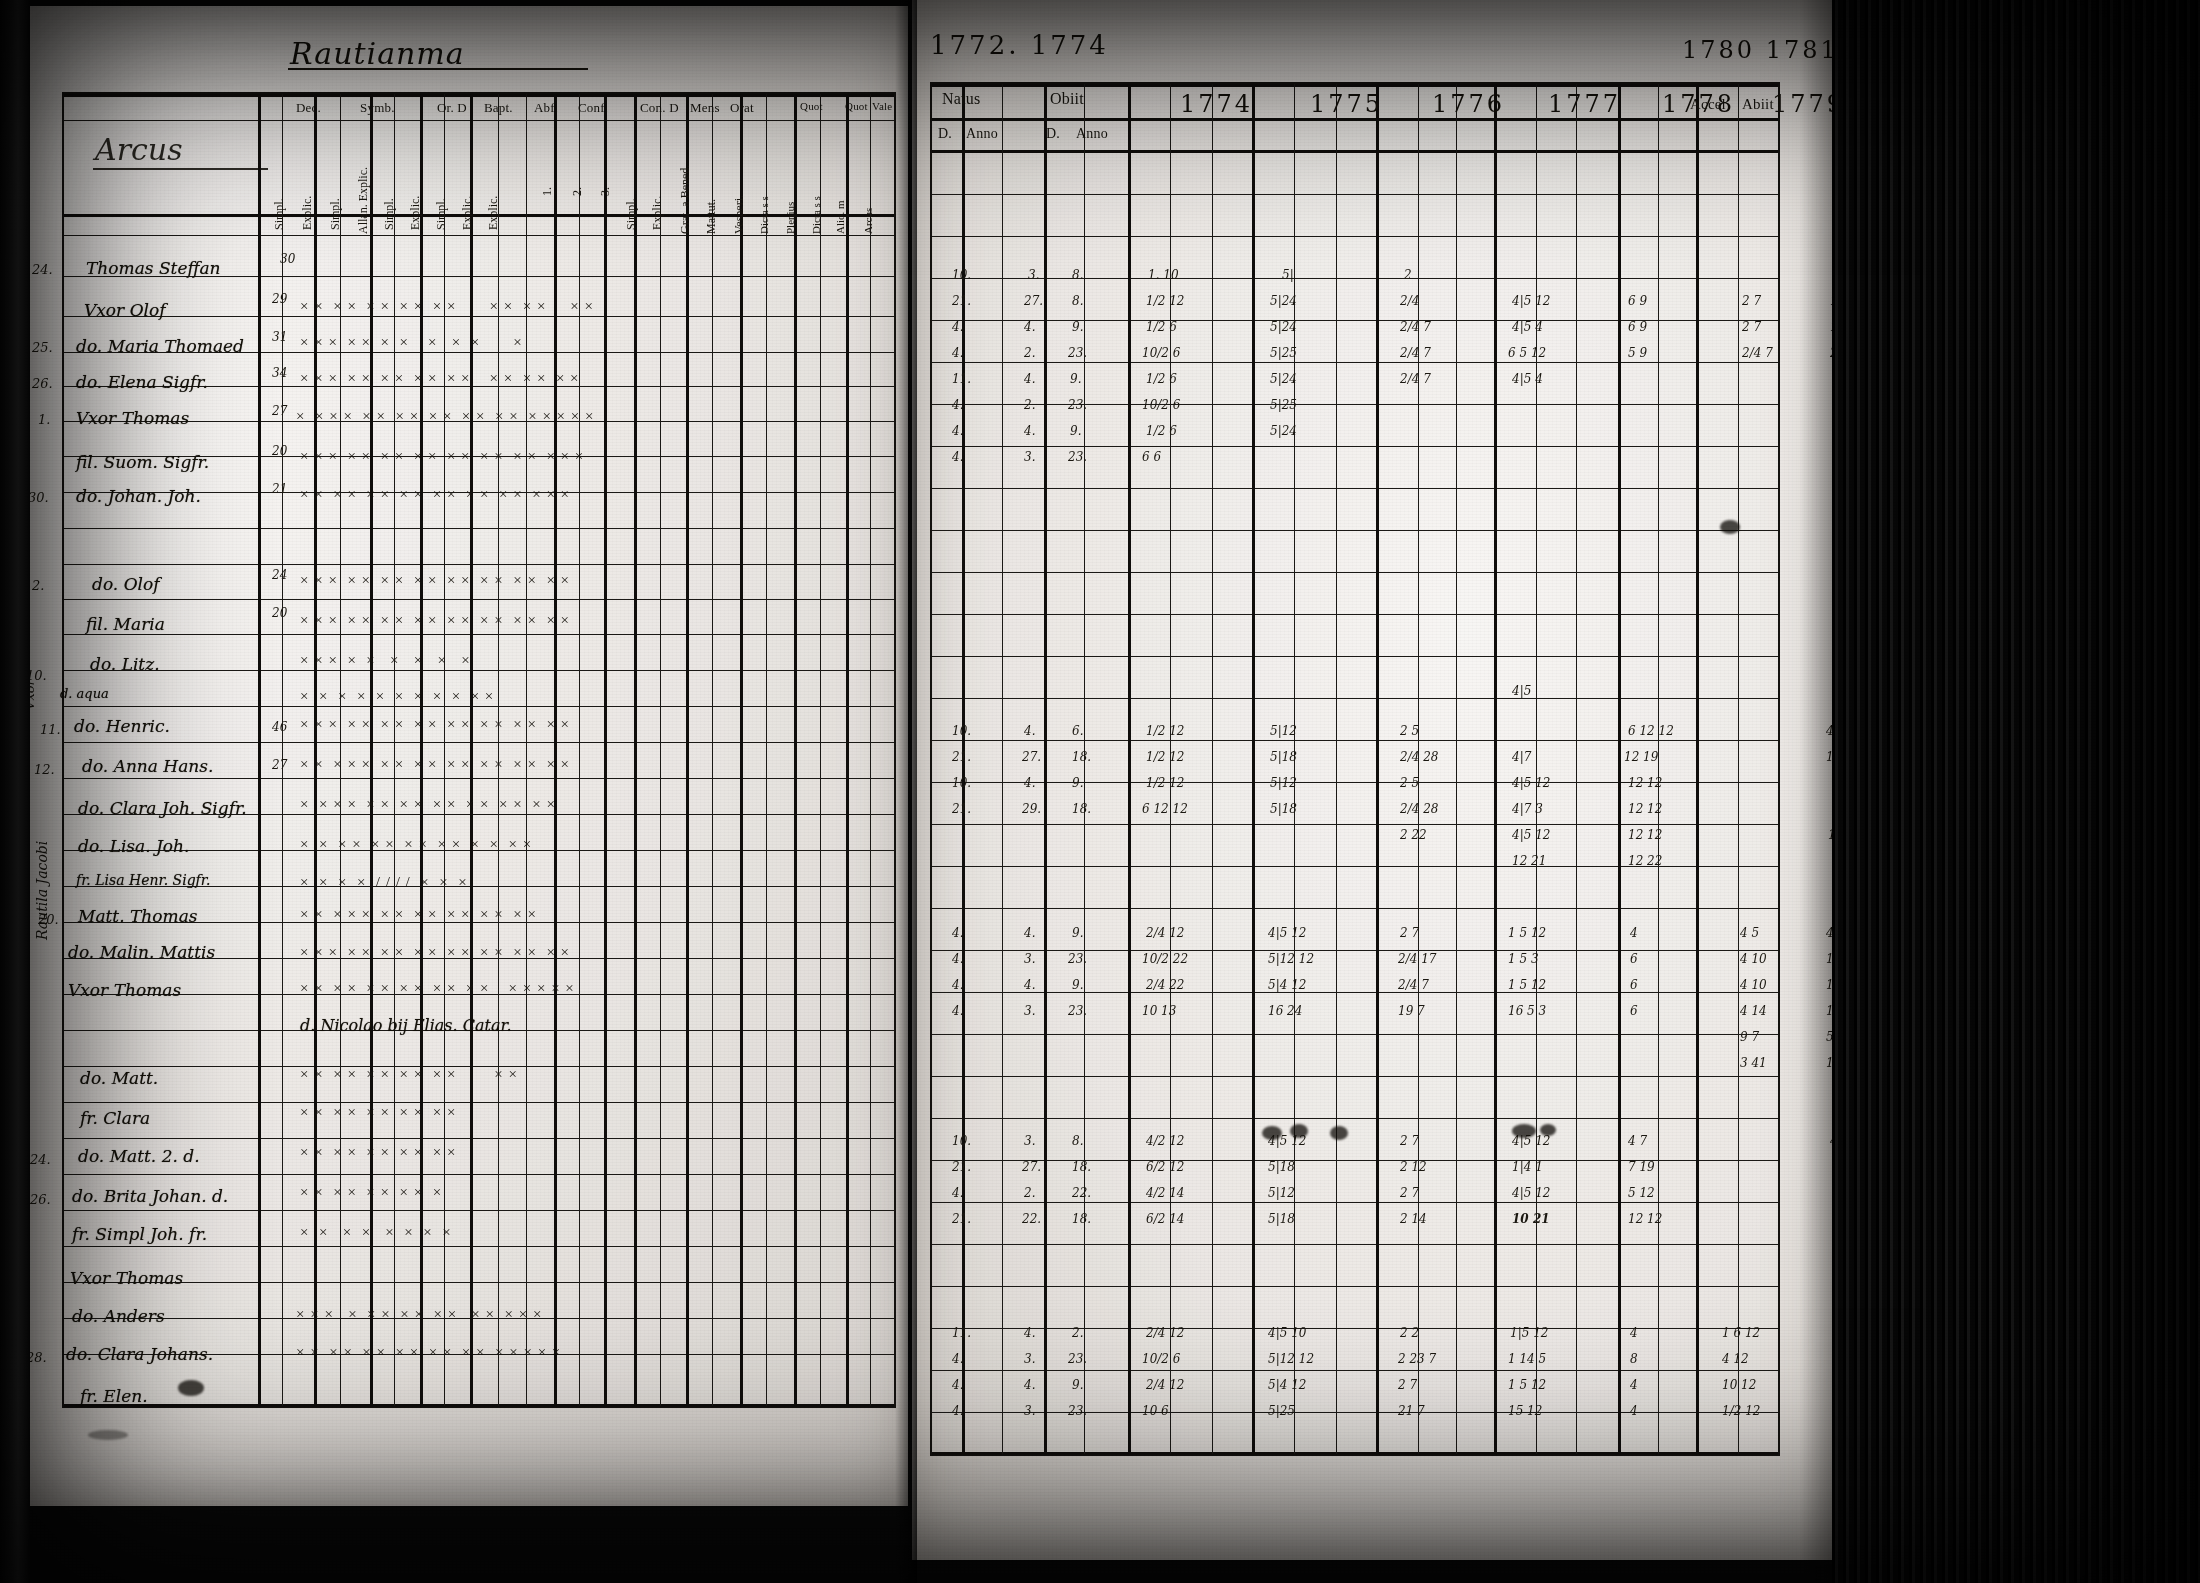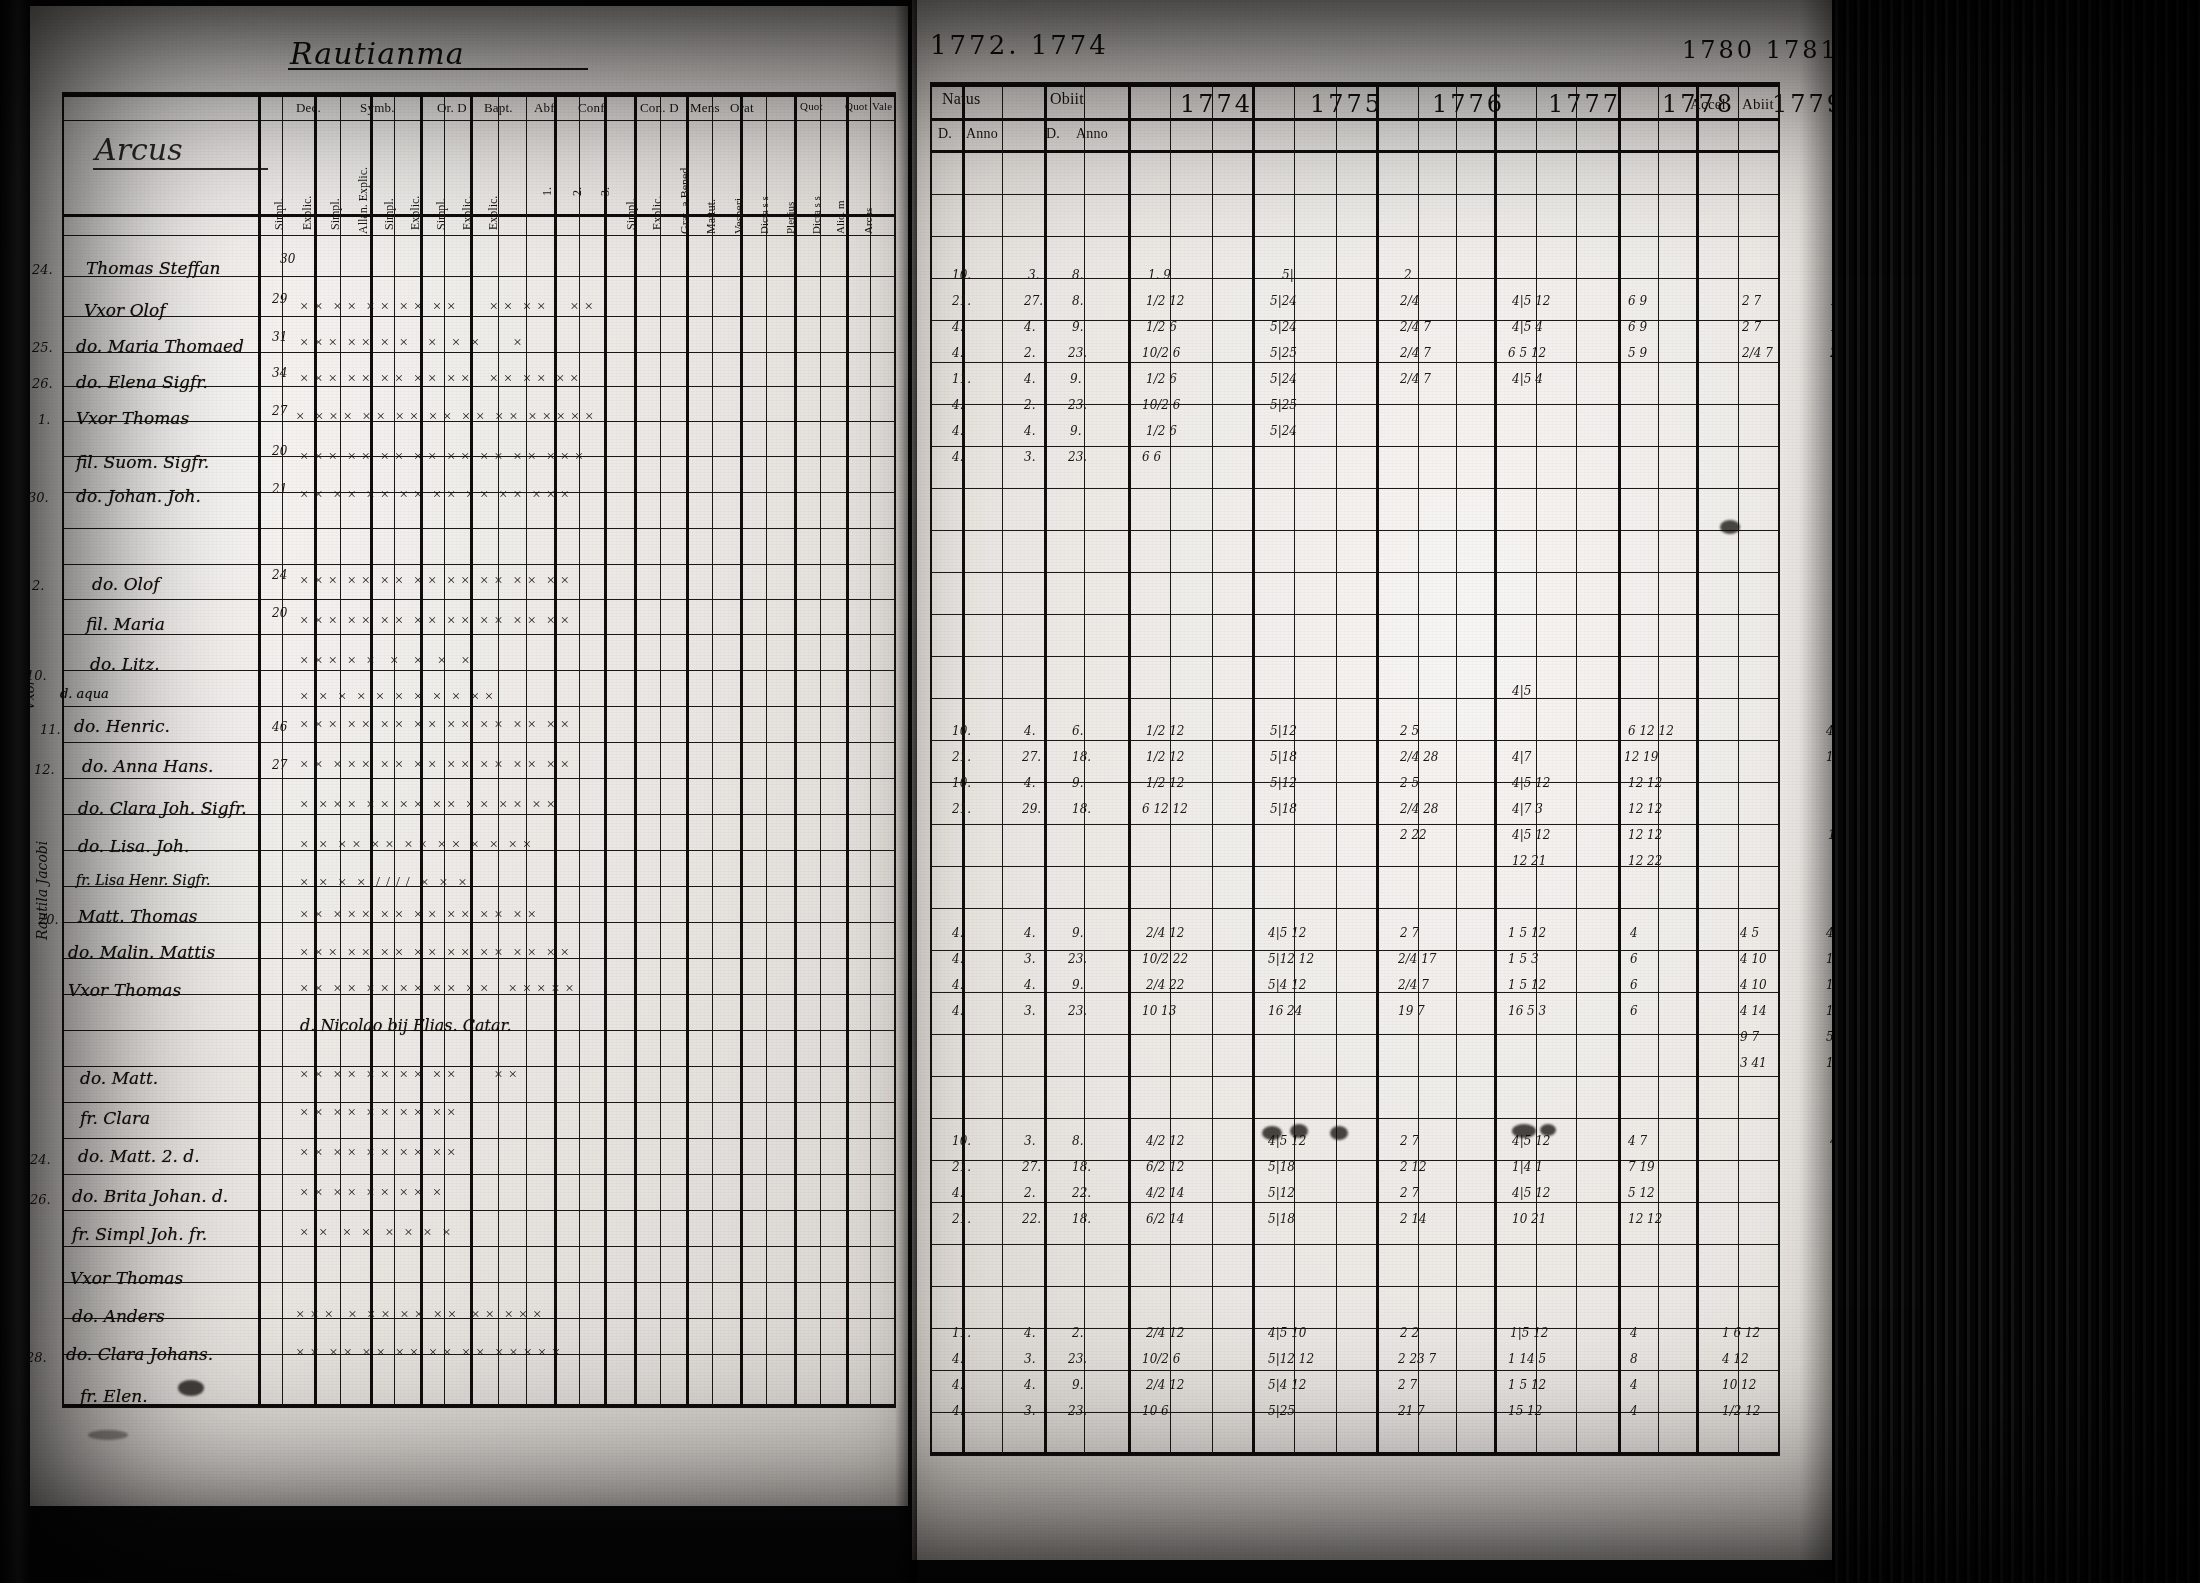--- a/index.html
+++ b/index.html
@@ -378,21 +378,21 @@
     <div class="yr" style="left:1432px;top:90px;">1776</div>
     <div class="yr" style="left:1548px;top:90px;">1777</div>
     <div class="yr" style="left:1662px;top:90px;">1778</div>
     <div class="yr" style="left:1772px;top:90px;">1779</div>
     <div class="hdrtxt" style="left:1690px;top:96px;font-size:15px;">Accel</div>
     <div class="hdrtxt" style="left:1742px;top:96px;font-size:15px;">Abiit</div>
 
     <div class="num" style="left:952px;top:268px;">10.</div>
     <div class="num" style="left:1028px;top:268px;">3.</div>
     <div class="num" style="left:1072px;top:268px;">8.</div>
-    <div class="num" style="left:1148px;top:268px;">1.  9</div>
+    <div class="num" style="left:1148px;top:268px;">1.  10</div>
     <div class="num" style="left:1282px;top:268px;">5|</div>
     <div class="num" style="left:1404px;top:268px;">2</div>
 
     <div class="num" style="left:952px;top:294px;">21.</div>
     <div class="num" style="left:1024px;top:294px;">27.</div>
     <div class="num" style="left:1072px;top:294px;">8.</div>
     <div class="num" style="left:1146px;top:294px;">1/2 12</div>
     <div class="num" style="left:1270px;top:294px;">5|24</div>
     <div class="num" style="left:1400px;top:294px;">2/4</div>
     <div class="num" style="left:1512px;top:294px;">4|5 12</div>
@@ -583,21 +583,21 @@
     <div class="num" style="left:1400px;top:1186px;">2  7</div>
     <div class="num" style="left:1512px;top:1186px;">4|5 12</div>
     <div class="num" style="left:1628px;top:1186px;">5 12</div>
 
     <div class="num" style="left:952px;top:1212px;">21.</div>
     <div class="num" style="left:1022px;top:1212px;">22.</div>
     <div class="num" style="left:1072px;top:1212px;">18.</div>
     <div class="num" style="left:1146px;top:1212px;">6/2 14</div>
     <div class="num" style="left:1268px;top:1212px;">5|18</div>
     <div class="num" style="left:1400px;top:1212px;">2  14</div>
-    <div class="num" style="left:1512px;top:1212px;">10 21</div>
+    <div class="num" style="left:1512px;top:1212px;font-weight:bold;">10 21</div>
     <div class="num" style="left:1628px;top:1212px;">12 12</div>
 
     <div class="num" style="left:952px;top:1326px;">11.</div>
     <div class="num" style="left:1024px;top:1326px;">4.</div>
     <div class="num" style="left:1072px;top:1326px;">2.</div>
     <div class="num" style="left:1146px;top:1326px;">2/4 12</div>
     <div class="num" style="left:1268px;top:1326px;">4|5 10</div>
     <div class="num" style="left:1400px;top:1326px;">2  2</div>
     <div class="num" style="left:1510px;top:1326px;">1|5 12</div>
     <div class="num" style="left:1630px;top:1326px;">4</div>

